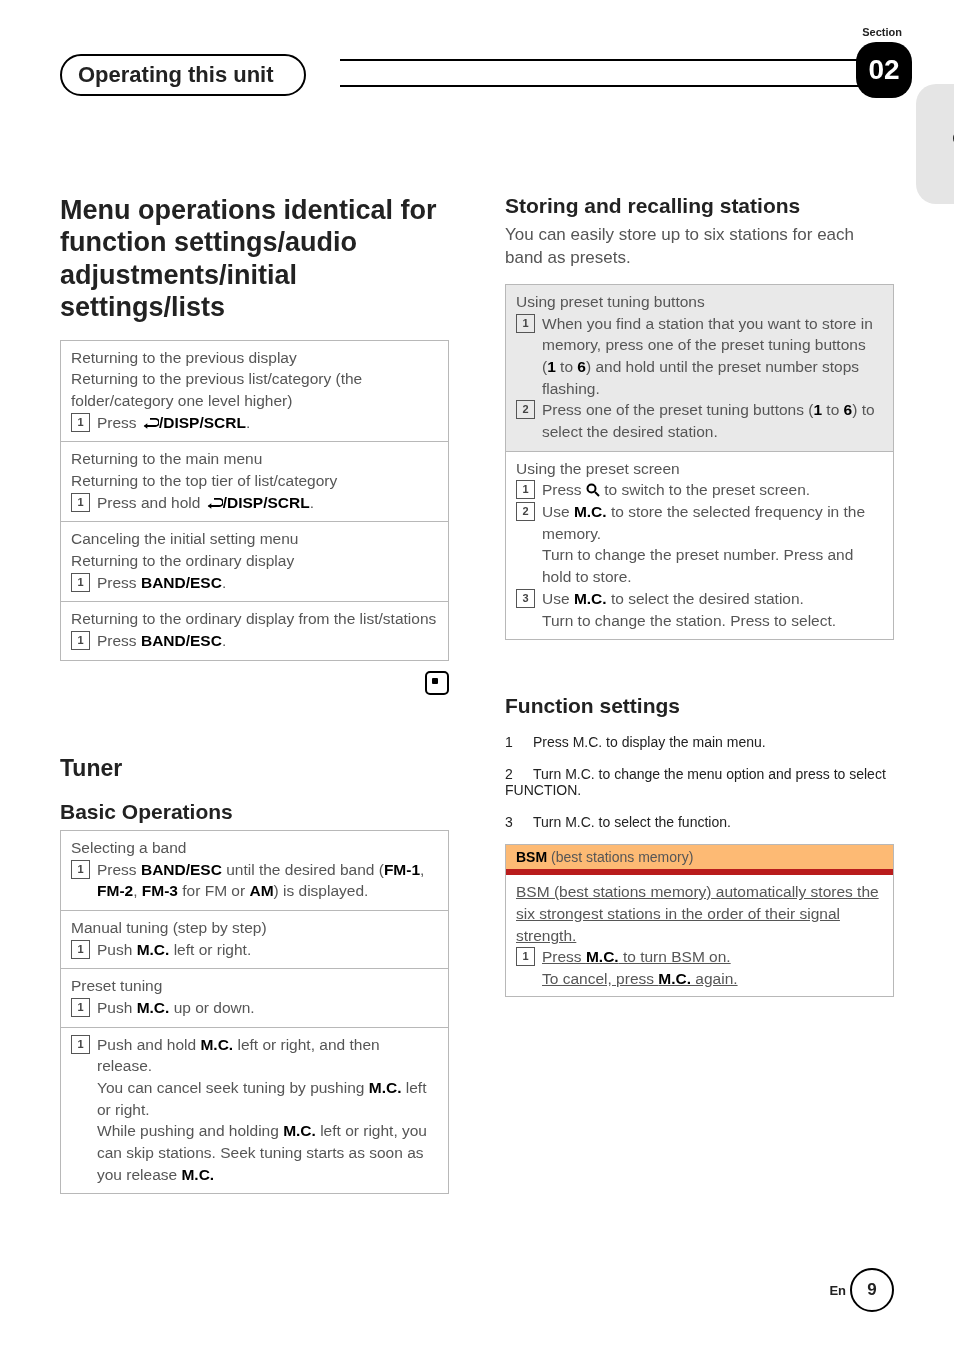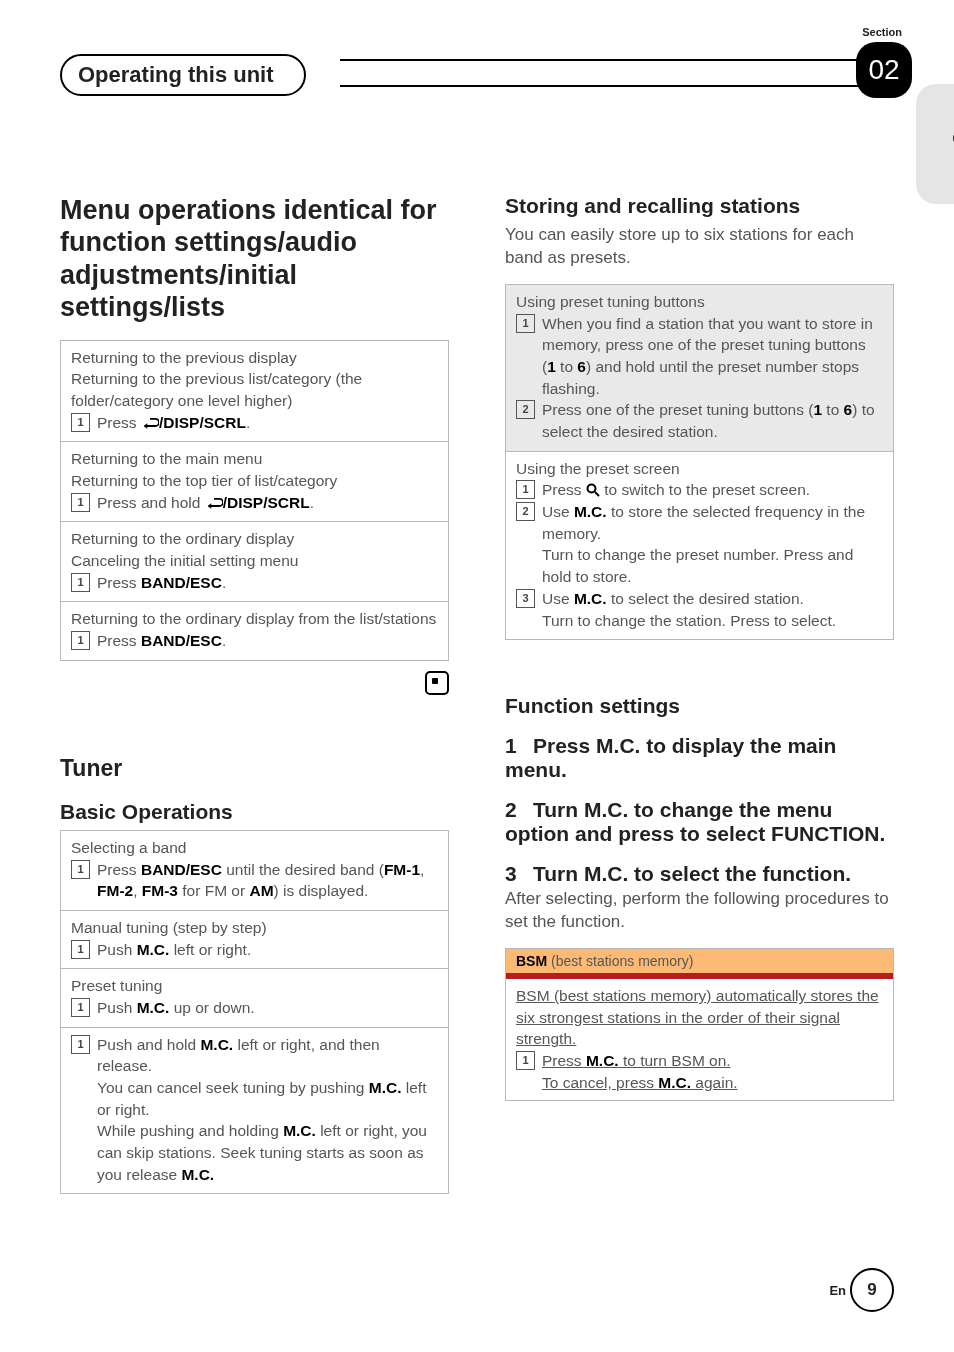--- a/index.html
+++ b/index.html
@@ -74,21 +74,21 @@
     top: -4px;
     width: 56px;
     height: 56px;
     background: #000;
     border-radius: 20px;
     color: #fff;
     display: flex;
     align-items: center;
     justify-content: center;
     font-size: 28px;
-    font-weight: 400;
+    font-weight: 700;
   }
   .english-tab {
     position: absolute;
     right: -8px;
     top: 84px;
     width: 46px;
     height: 120px;
     background: #e5e5e5;
     border-radius: 20px 0 0 20px;
     overflow: hidden;
@@ -172,21 +172,21 @@
     border-radius: 5px;
     margin-top: 4px;
     position: relative;
   }
   .endmark::after {
     content:"";
     position:absolute; left:5px; top:5px;
     width:6px; height:6px; background:#000; border-radius:1px;
   }
 
-  .step { font-size: 21px; font-weight: 700; margin: 16px 0 2px 0; }
+  .step { font-size: 14px; font-weight: 400; margin: 16px 0 2px 0; }
   .step .num { display:inline-block; width: 28px; }
 
   .func-panel {
     border:1px solid #b8b8b8;
     margin-top: 14px;
   }
   .func-panel .head {
     background:#fdba74;
     padding:4px 10px;
     font-size:14px;
@@ -264,22 +264,22 @@
             <span>Press and hold </span>
             <span class="special-icon">
               <svg viewBox="0 0 20 14">
                   <path d="M4 10 L16 10 A4 4 0 0 0 16 2 L10 2" fill="none" stroke="#000" stroke-width="2"></path>
                   <path d="M7 7 L3 10 L7 13 Z" fill="#000"></path>
                 </svg>
             </span><span class="b">/DISP/SCRL</span><span>.</span>
           </div>
         </div>
         <div class="segment">
+          <div class="title-line">Canceling the initial setting menu</div>
           <div class="title-line">Returning to the ordinary display</div>
-          <div class="title-line">Canceling the initial setting menu</div>
           <div class="indent">
             <span class="numbox">1</span>
             <span>Press </span><span class="b">BAND/ESC</span><span>.</span>
           </div>
         </div>
         <div class="segment">
           <div class="title-line">Returning to the ordinary display from the list/stations</div>
           <div class="indent">
             <span class="numbox">1</span>
             <span>Press </span><span class="b">BAND/ESC</span><span>.</span>
@@ -384,21 +384,20 @@
 
       <div class="step">
         <span class="num">1</span><span>Press M.C. to display the main menu.</span>
       </div>
       <div class="step">
         <span class="num">2</span><span>Turn M.C. to change the menu option and press to select FUNCTION.</span>
       </div>
       <div class="step">
         <span class="num">3</span><span>Turn M.C. to select the function.</span>
       </div>
-      <p class="body">After selecting, perform the following procedures to set the function.</p>
 
       <div class="func-panel">
         <div class="head">
           <span class="b">BSM</span><span> (best stations memory)</span>
         </div>
         <div class="body-seg">
           <div>BSM (best stations memory) automatically stores the six strongest stations in the order of their signal strength.</div>
           <div class="indent">
             <span class="numbox">1</span>
             <span>Press </span><span class="b">M.C.</span><span> to turn BSM on.</span>

